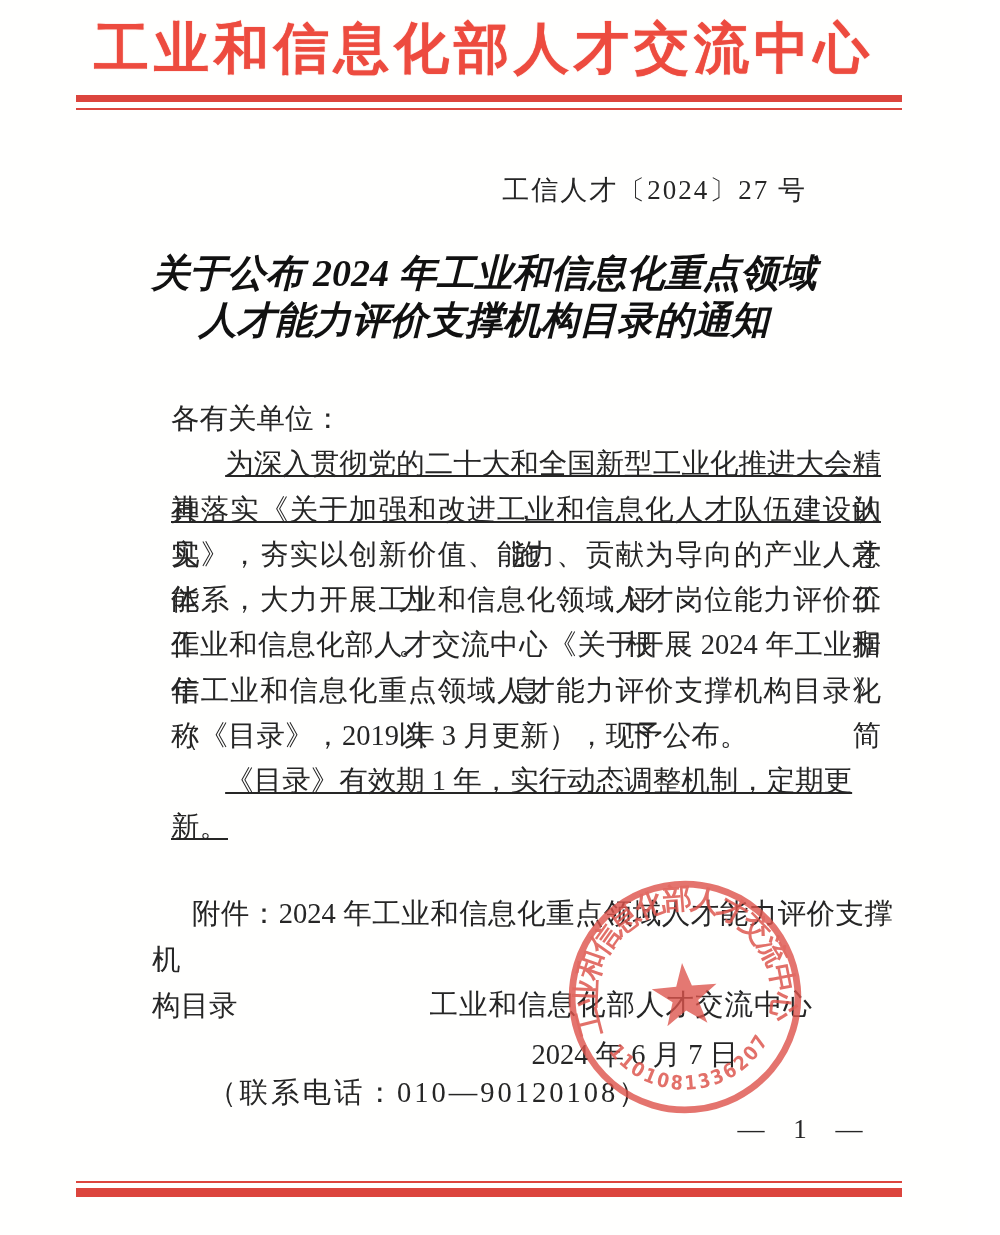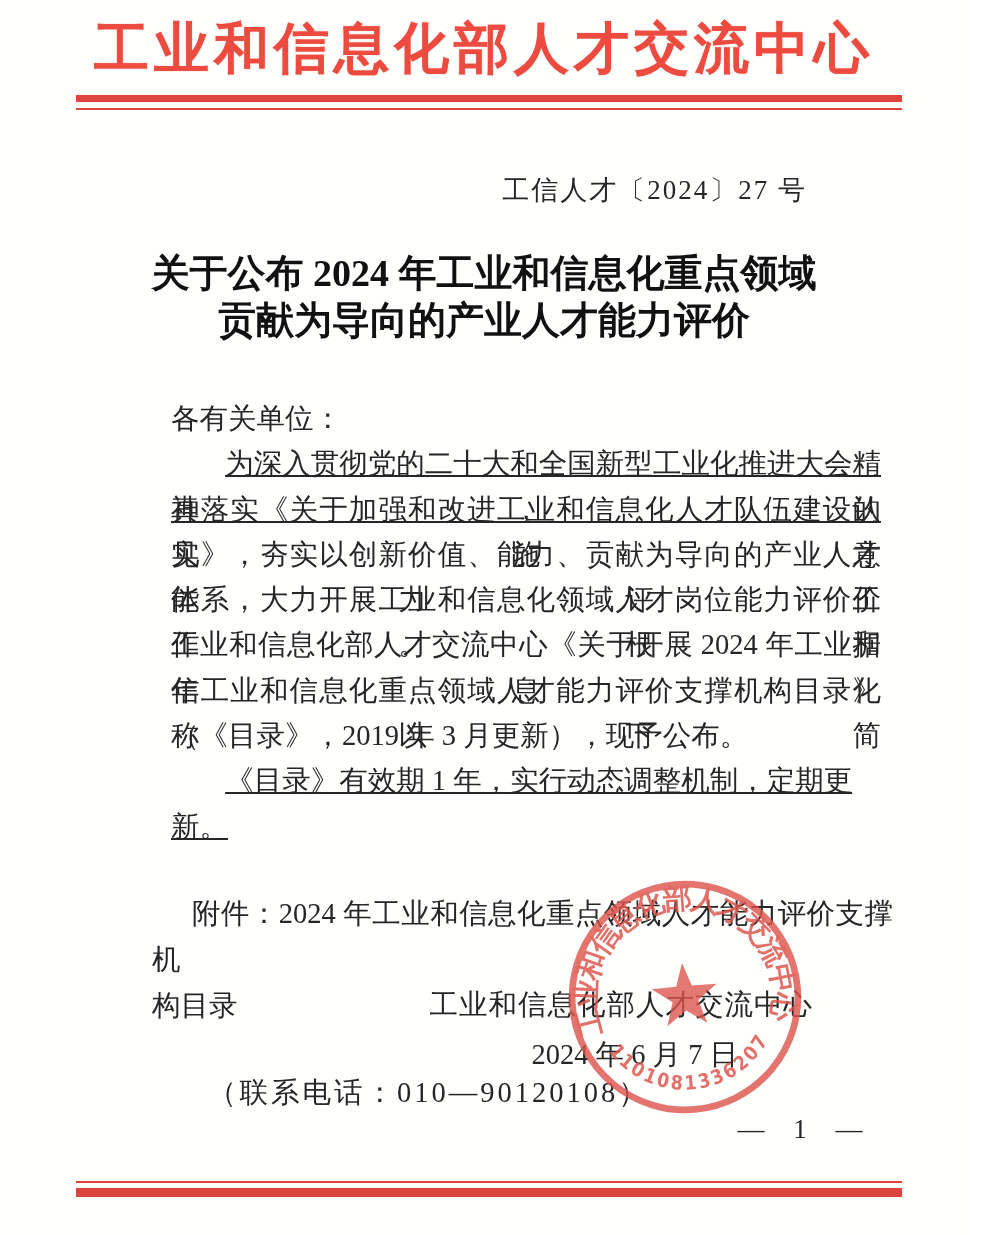--- a/index.html
+++ b/index.html
@@ -26,20 +26,21 @@
 
   .doc-number{
     position:absolute;top:172px;right:161px;
     font-size:27px;letter-spacing:2px;white-space:nowrap;
   }
 
   .doc-title{
     position:absolute;top:250px;left:0;width:100%;
     text-align:center;font-weight:bold;font-size:38px;line-height:47px;
     color:#111;
+    font-style:italic;
   }
 
   .content{
     position:absolute;top:396px;left:145px;width:736px;
     font-size:28.5px;line-height:45.3px;
     white-space:nowrap;
   }
   .content div{height:45.3px;margin-left:26px;}
   .line{white-space:normal;}
   .j{text-align:justify;text-align-last:justify;}
@@ -66,21 +67,21 @@
 
   <div class="org-title">工业和信息化部人才交流中心</div>
 
   <div class="rule rule-top-thick"></div>
   <div class="rule rule-top-thin"></div>
 
   <div class="doc-number">工信人才〔2024〕27 号</div>
 
   <div class="doc-title">
     <div>关于公布 2024 年工业和信息化重点领域</div>
-    <div>贡献为导向的产业人才能力评价</div>
+    <div>人才能力评价支撑机构目录的通知</div>
   </div>
 
   <div class="content">
     <div>各有关单位：</div>
     <div class="line j indent">为深入贯彻党的二十大和全国新型工业化推进大会精神，认</div>
     <div class="line j">真落实《关于加强和改进工业和信息化人才队伍建设的实施意</div>
     <div class="line j">见》，夯实以创新价值、能力、贡献为导向的产业人才能力评价</div>
     <div class="line j">体系，大力开展工业和信息化领域人才岗位能力评价工作。根据</div>
     <div class="line j">工业和信息化部人才交流中心《关于开展 2024 年工业和信息化</div>
     <div class="line j">年工业和信息化重点领域人才能力评价支撑机构目录》（以下简</div>

